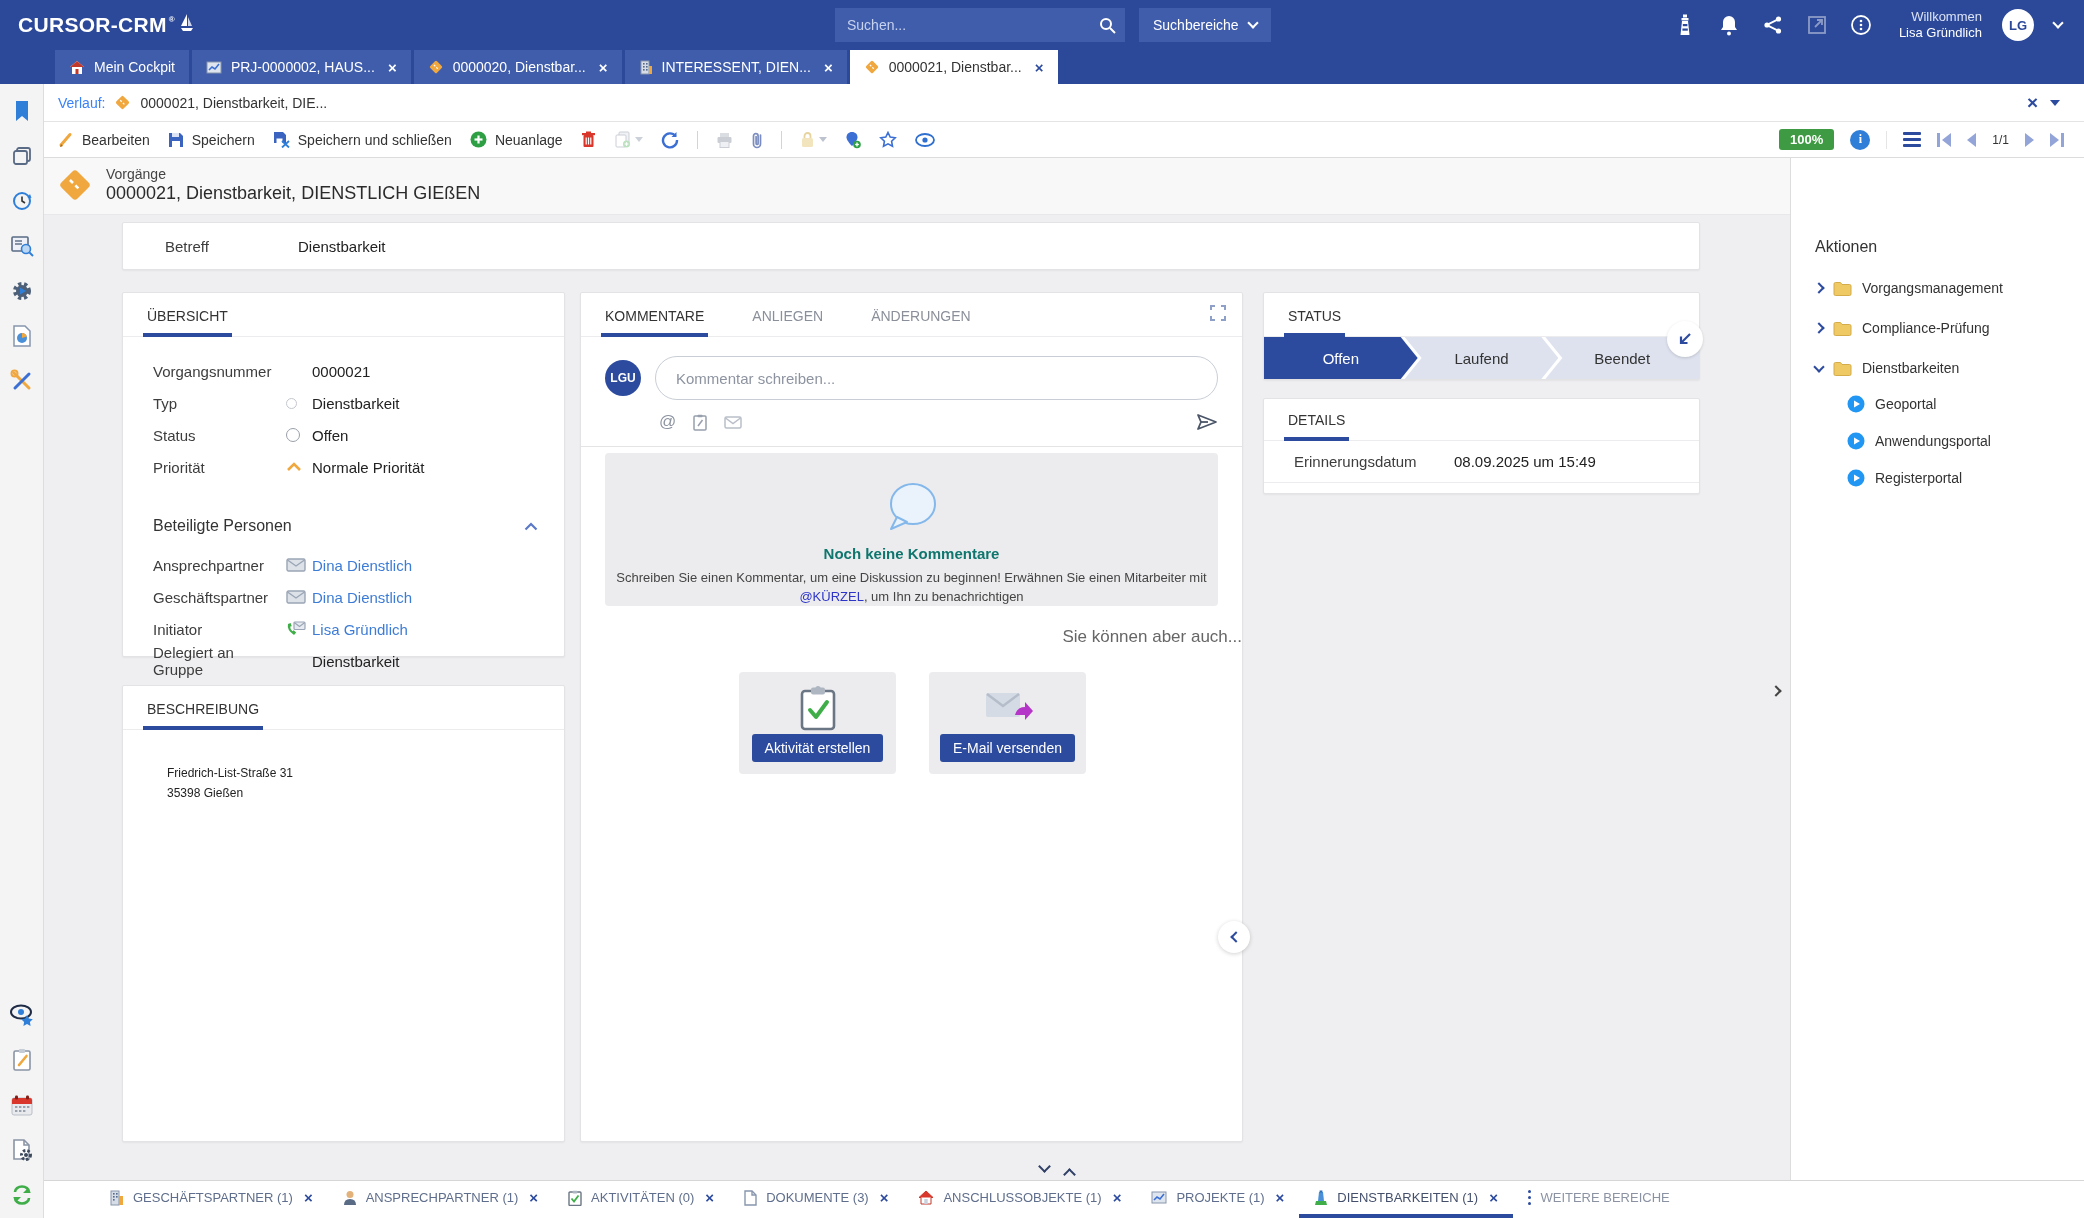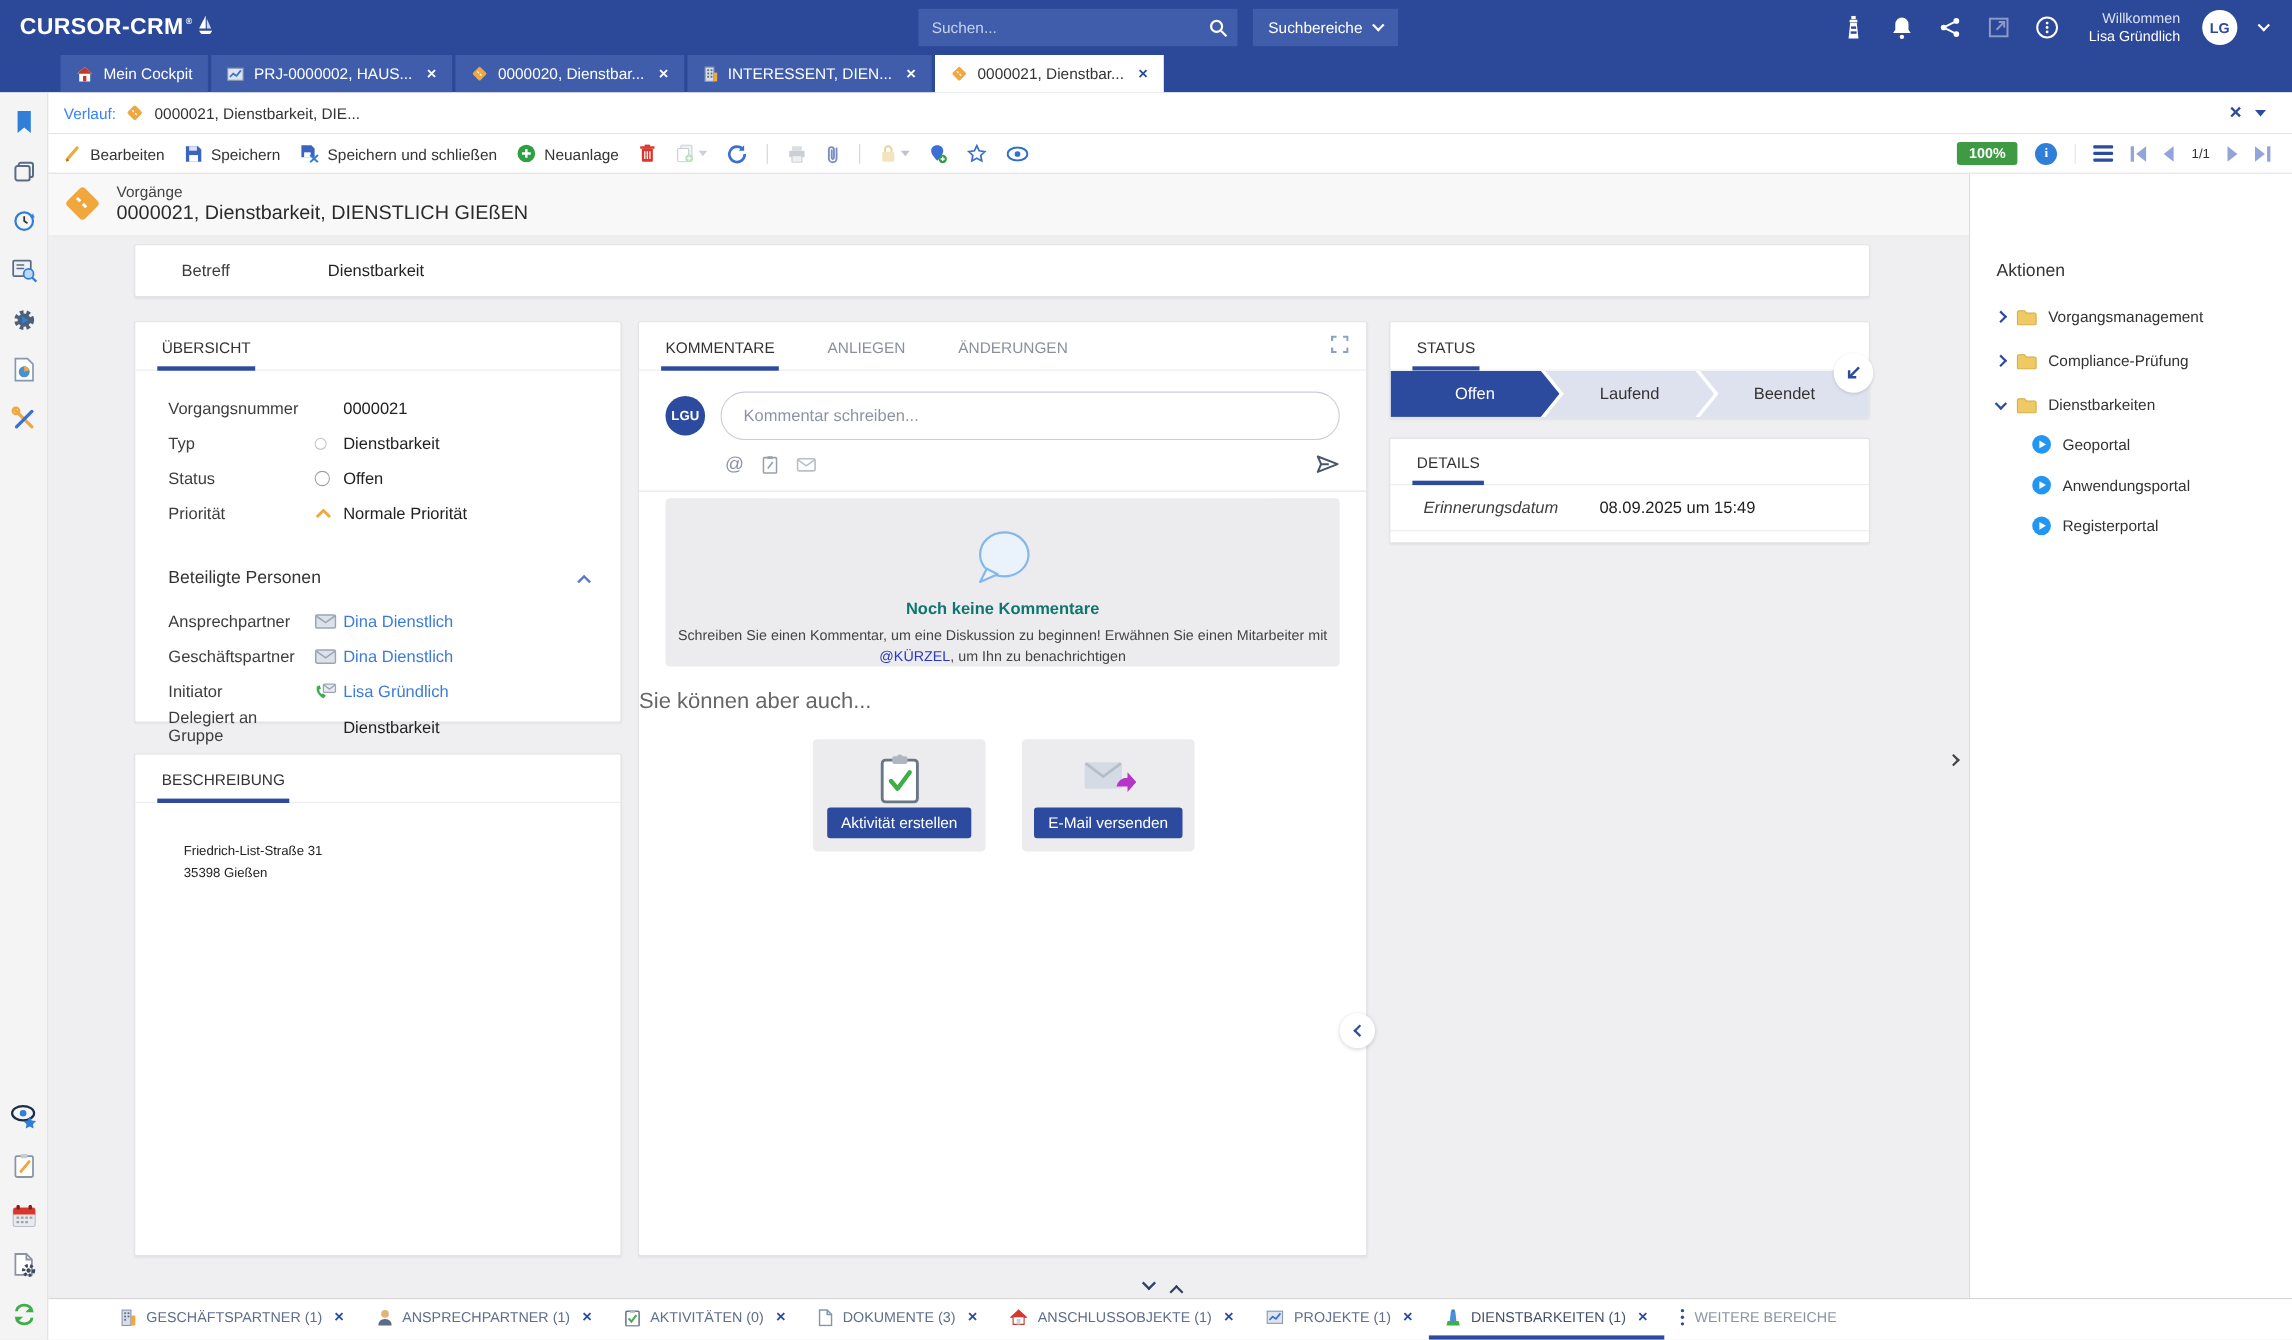--- a/index.html
+++ b/index.html
@@ -107,36 +107,36 @@
   .cmt-input::placeholder { color:#8d94a0; }
   .cmt-icons { display:flex; align-items:center; gap:17px; padding:12px 24px 0 78px; color:#98a0ad; }
   .cmt-at { font-size:17px; color:#8d94a0; cursor:pointer; }
   .cmt-send { margin-left:auto; cursor:pointer; }
   .cmt-divider { height:1px; background:#e4e4e6; margin-top:14px; }
   .empty-box { position:absolute; left:24px; right:24px; top:160px; height:153px; background:#ececee; border-radius:4px; text-align:center; }
   .empty-box .bubble { margin:26px auto 10px; }
   .empty-title { font-size:15px; font-weight:bold; color:#0f766e; }
   .empty-text { font-size:13px; color:#444; margin:7px auto 0; max-width:600px; line-height:1.45; }
   .empty-text .mention { color:#2d35c8; cursor:pointer; }
-  .also-text { position:absolute; top:334px; left:0; right:0; text-align:left; font-size:20px; color:#666; }
+  .also-text { position:absolute; top:334px; left:0; right:0; text-align:right; font-size:17px; color:#666; }
   .action-card { position:absolute; top:379px; width:157px; height:102px; background:#ececee; border-radius:4px; display:flex; flex-direction:column; align-items:center; justify-content:space-between; padding:13px 0 12px; }
   .action-card .blue-btn { background:#2d4b9e; color:#fff; font-size:14px; padding:6px 13px; border:none; border-radius:3px; cursor:pointer; font-family:"Liberation Sans",sans-serif; white-space:nowrap; }
   .cmt-collapse { position:absolute; right:-8px; top:628px; width:32px; height:32px; border-radius:50%; background:#fff; box-shadow:0 1px 4px rgba(0,0,0,.18); display:flex; align-items:center; justify-content:center; cursor:pointer; }
 
   
   .chev-bar { position:relative; height:42px; background:#fff; display:flex; }
   .step { flex:1; display:flex; align-items:center; justify-content:center; font-size:15px; color:#333; background:#dde2ee; cursor:pointer; }
   .step.s1 { clip-path:polygon(0 0, calc(100% - 17px) 0, 100% 50%, calc(100% - 17px) 100%, 0 100%); background:#2d4b9e; color:#fff; z-index:3; }
   .step.s2 { clip-path:polygon(0 0, calc(100% - 17px) 0, 100% 50%, calc(100% - 17px) 100%, 0 100%, 17px 50%); margin-left:-13px; z-index:2; }
   .step.s3 { clip-path:polygon(0 0, 100% 0, 100% 100%, 0 100%, 17px 50%); margin-left:-13px; z-index:1; }
   .status-collapse { position:absolute; right:-4px; top:-16px; width:36px; height:36px; border-radius:50%; background:#fff; box-shadow:0 1px 3px rgba(0,0,0,.15); display:flex; align-items:center; justify-content:center; z-index:4; cursor:pointer; }
 
   
   .det-row { display:flex; align-items:center; padding-left:30px; height:42px; font-size:15px; border-bottom:1px solid #ececee; margin:0 0 0 0; }
-  .det-row .lbl { width:160px; color:#3d3d3d;font-style:italic; }
+  .det-row .lbl { width:160px; color:#3d3d3d; }
   .det-row .val { color:#222; }
 
   .edge-handle { position:absolute; right:6px; top:520px; cursor:pointer; padding:4px; }
 
   
   .actions-panel { width:294px; background:#fff; border-left:1px solid #ddd; flex:0 0 auto; padding:80px 0 0 0; position:relative; }
   .actions-title { font-size:16px; color:#333; padding-left:24px; }
   .act-row { display:flex; align-items:center; gap:10px; padding-left:24px; margin-top:24px; font-size:14px; color:#333; cursor:pointer; }
   .act-row.child { padding-left:56px; margin-top:19px; }
   .act-row .chev { border-color:#2d4b9e; flex:0 0 auto; }

